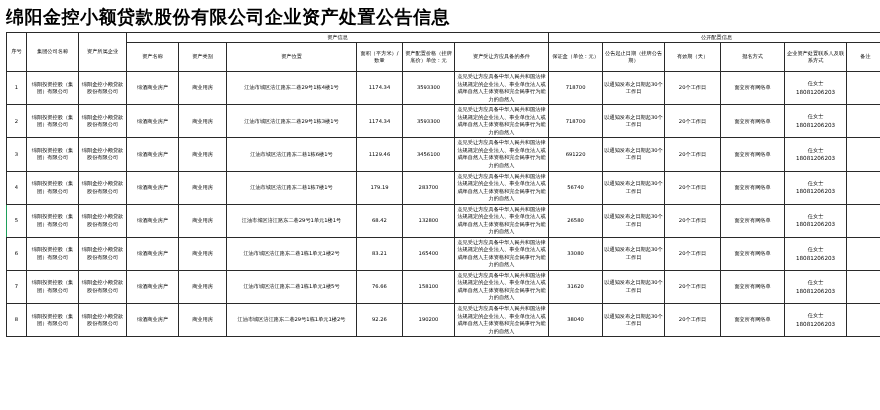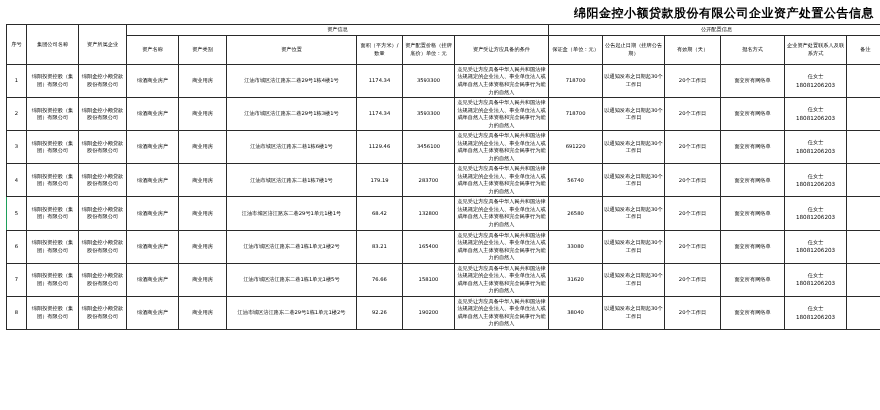--- a/index.html
+++ b/index.html
@@ -15,22 +15,22 @@
     overflow: hidden;
   }
   .page {
     width: 880px;
     height: 410px;
     position: relative;
     box-sizing: border-box;
     padding: 4px 6px 0 6px;
   }
   .doc-title {
-    text-align: right;
-    font-size: 12px;
+    text-align: left;
+    font-size: 18px;
     font-weight: bold;
     letter-spacing: 0.5px;
     padding: 2px 0 4px 0;
     line-height: 1.2;
   }
   table.main {
     border-collapse: collapse;
     width: 868px;
     table-layout: fixed;
     margin: 0 auto;

